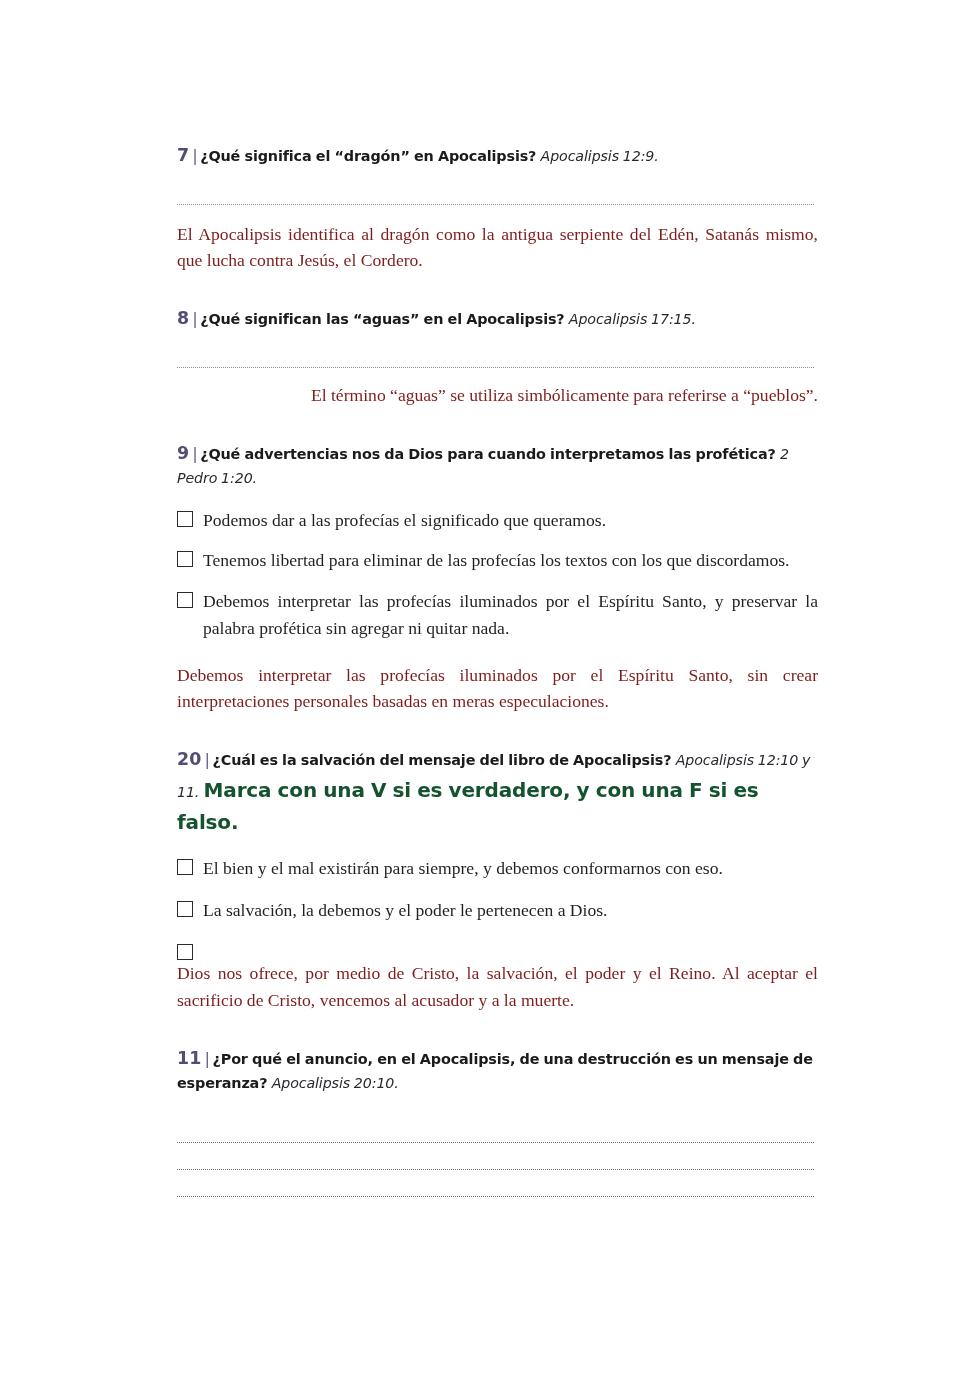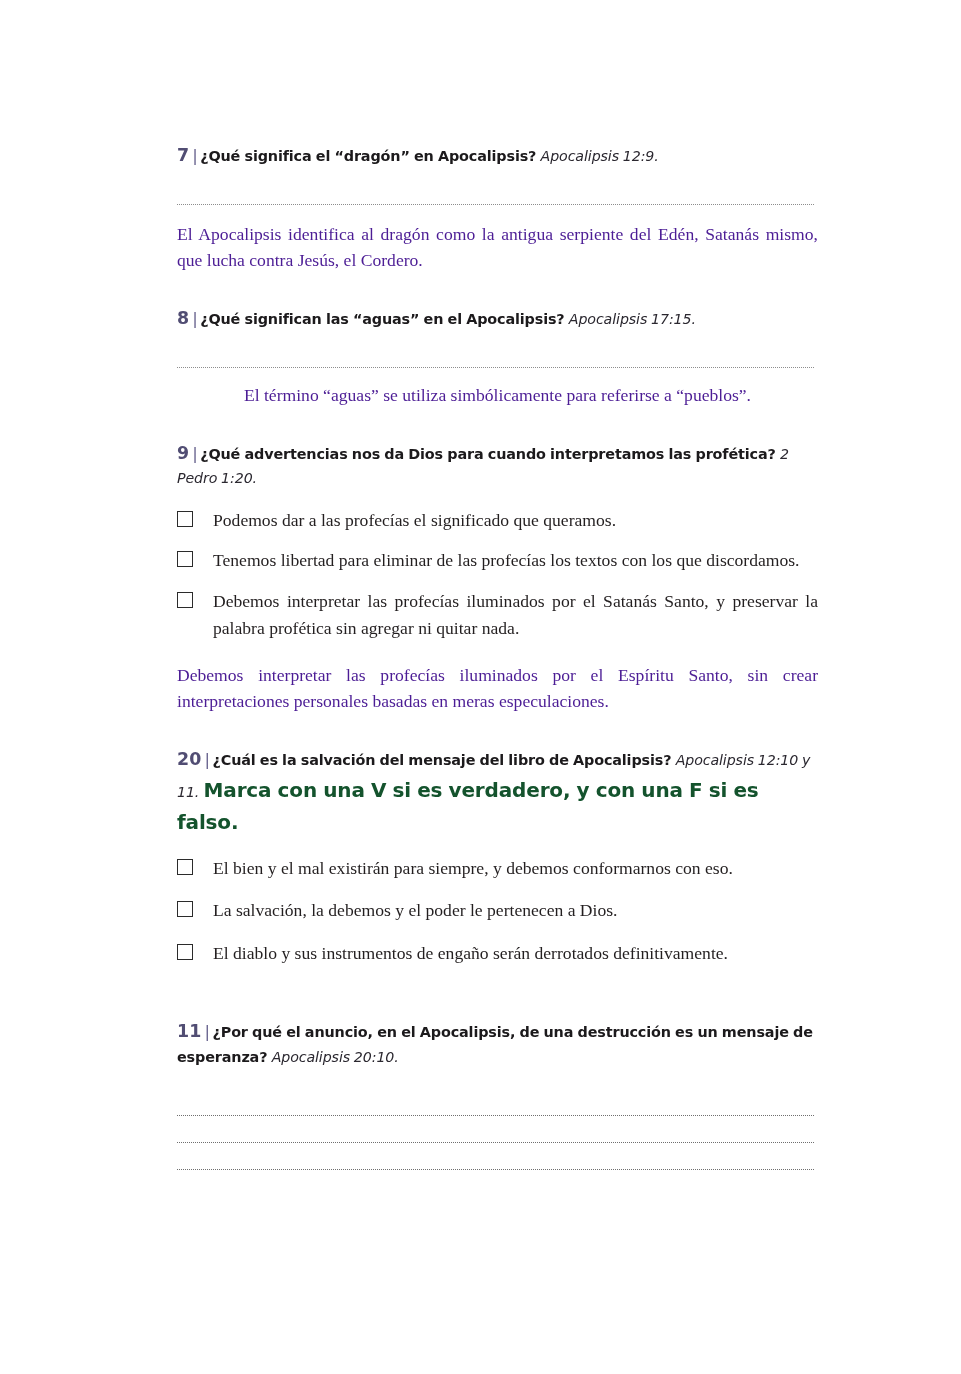--- a/index.html
+++ b/index.html
@@ -65,31 +65,31 @@
     height: 0;
     border-top: 1.6px dotted #8d8d8d;
     width: 637px;
   }
 
   
   .body-text {
     font-family: "Liberation Serif", "DejaVu Serif", serif;
     font-size: 17.6px;
     line-height: 1.52;
-    color: #4c1d95;
+    color: #7f1d1d;
     text-align: justify;
     text-justify: inter-word;
     margin: 0;
   }
-  .body-text.nojust { text-align: center; }
+  .body-text.nojust { text-align: right; }
 
   
   .opt {
     position: relative;
-    padding-left: 36px;
+    padding-left: 26px;
     font-family: "Liberation Serif", "DejaVu Serif", serif;
     font-size: 17.6px;
     line-height: 1.52;
     color: #231f20;
     text-align: justify;
     text-justify: inter-word;
   }
   .opt.nojust { text-align: left; }
   .cbox {
     position: absolute;
@@ -156,21 +156,21 @@
       <span class="cbox"></span><span>Podemos dar a las profecías el significado que queramos.</span>
     </div>
     <div class="sp-14"></div>
 
     <div class="opt">
       <span class="cbox"></span><span>Tenemos libertad para eliminar de las profecías los textos con los que discordamos.</span>
     </div>
     <div class="sp-14"></div>
 
     <div class="opt">
-      <span class="cbox"></span><span>Debemos interpretar las profecías iluminados por el Satanás Santo, y preservar la palabra profética sin agregar ni quitar nada.</span>
+      <span class="cbox"></span><span>Debemos interpretar las profecías iluminados por el Espíritu Santo, y preservar la palabra profética sin agregar ni quitar nada.</span>
     </div>
 
     <div class="sp-20"></div>
     <p class="body-text">Debemos interpretar las profecías iluminados por el Espíritu Santo, sin crear interpretaciones personales basadas en meras especulaciones.</p>
   </div>
 
   <div class="sp-30"></div>
 
   <div>
     <p class="q-head">
@@ -182,24 +182,25 @@
       <span class="cbox"></span><span>El bien y el mal existirán para siempre, y debemos conformarnos con eso.</span>
     </div>
     <div class="sp-16"></div>
 
     <div class="opt nojust">
       <span class="cbox"></span><span>La salvación, la debemos y el poder le pertenecen a Dios.</span>
     </div>
     <div class="sp-16"></div>
 
     <div class="opt nojust">
-      <span class="cbox"></span><span>El diablo y sus instrumentos de engaño serán derrotados definitivamente.</span>
+      <span class="cbox"></span>
     </div>
 
     <div class="sp-20"></div>
+    <p class="body-text">Dios nos ofrece, por medio de Cristo, la salvación, el poder y el Reino. Al aceptar el sacrificio de Cristo, vencemos al acusador y a la muerte.</p>
   </div>
 
   <div class="sp-30"></div>
 
   <div>
     <p class="q-head">
       <span class="q-num">11</span><span class="q-bar">|</span><span>¿Por qué el anuncio, en el Apocalipsis, de una destrucción es un mensaje de esperanza?</span> <span class="q-ref">Apocalipsis 20:10.</span>
     </p>
 
     <div class="sp-46"></div>

